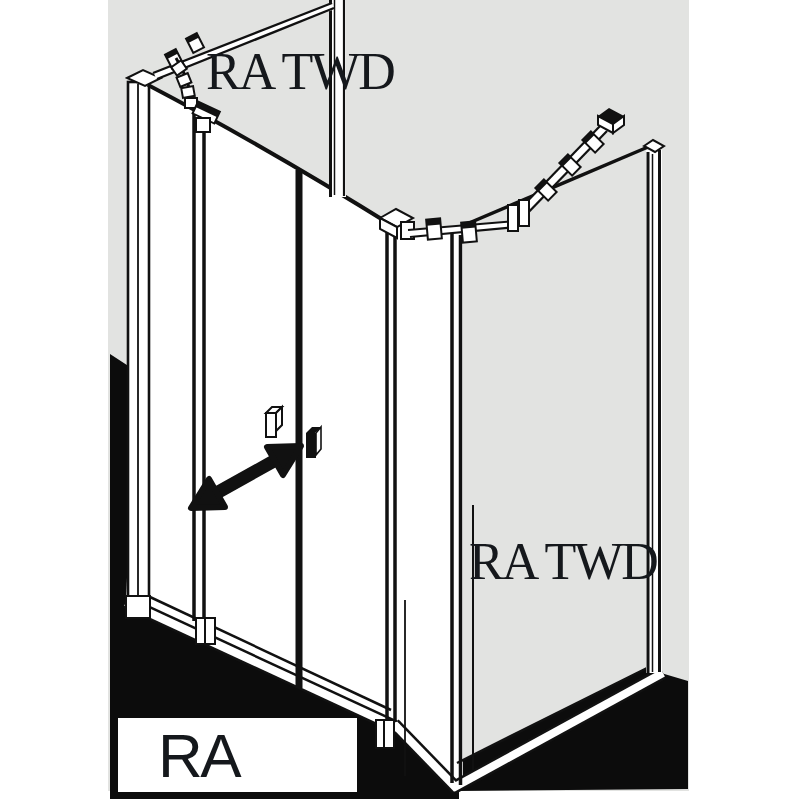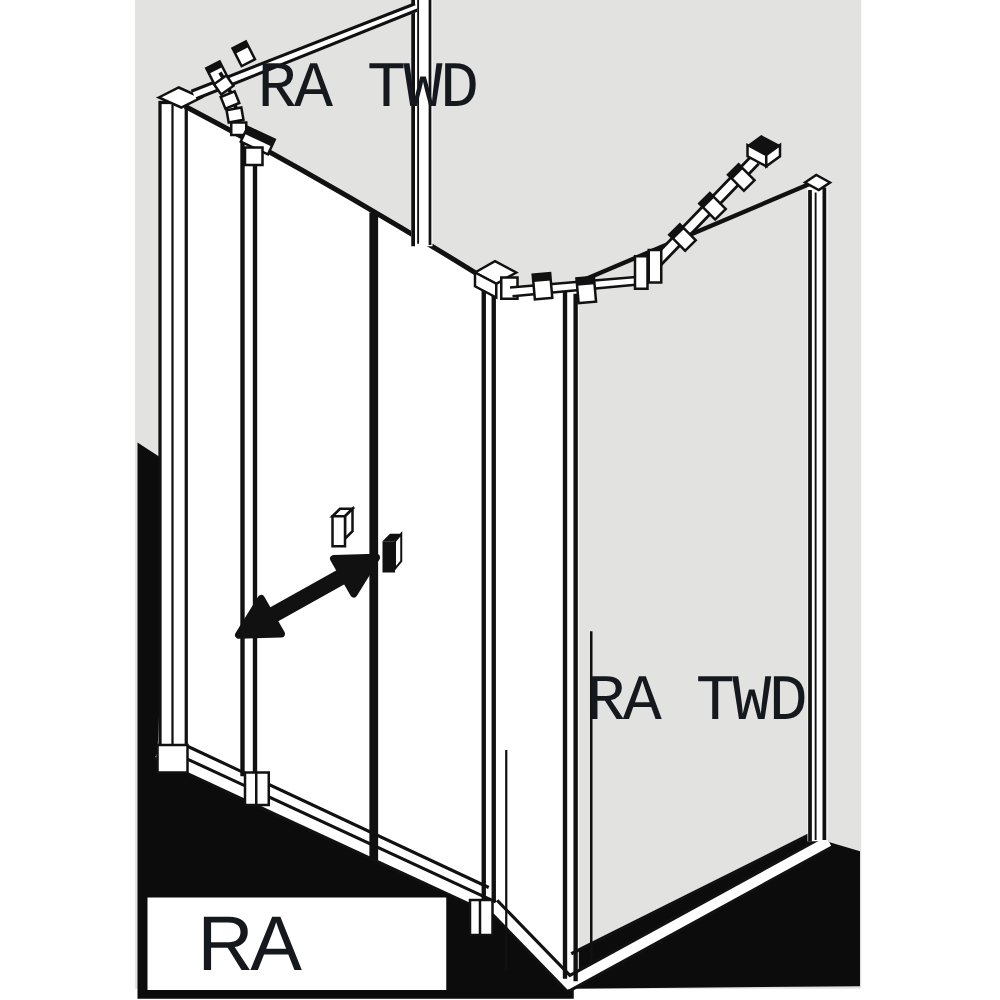--- a/index.html
+++ b/index.html
@@ -7,21 +7,21 @@
     width:800px;height:800px;
     background:var(--page_bg,#ffffff);
     font-family:"Liberation Sans", sans-serif;
     position:relative;overflow:hidden;
   }
   .stage{position:absolute;inset:0;width:800px;height:800px;}
   svg{position:absolute;left:0;top:0;}
   .lbl{
     position:absolute;
     color:var(--label_text,#15181c);
-    font-family:Liberation Mono, monospace;
+    font-family:Liberation Serif, serif;
     white-space:nowrap;
     letter-spacing:-2px;
     font-weight:400;
   }
   .lbl-top   {left:206px;top:46px;font-size:52px;line-height:52px;}
   .lbl-right {left:469px;top:536px;font-size:52px;line-height:52px;}
   .lbl-box{
     position:absolute;left:118px;top:718px;width:239px;height:74px;
     background:var(--label_bg,#ffffff);
   }

